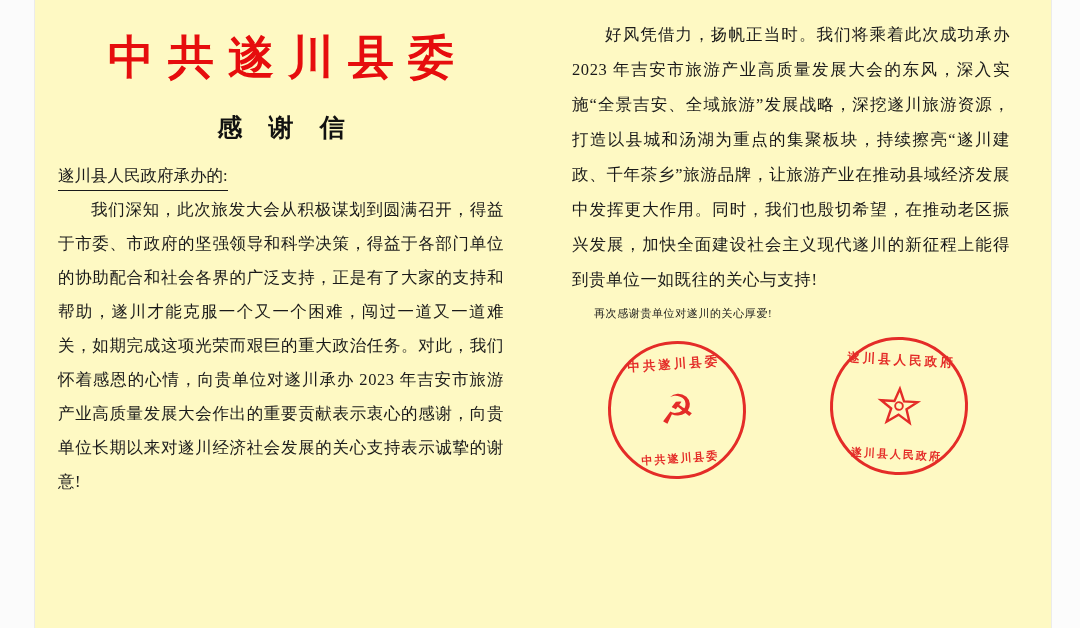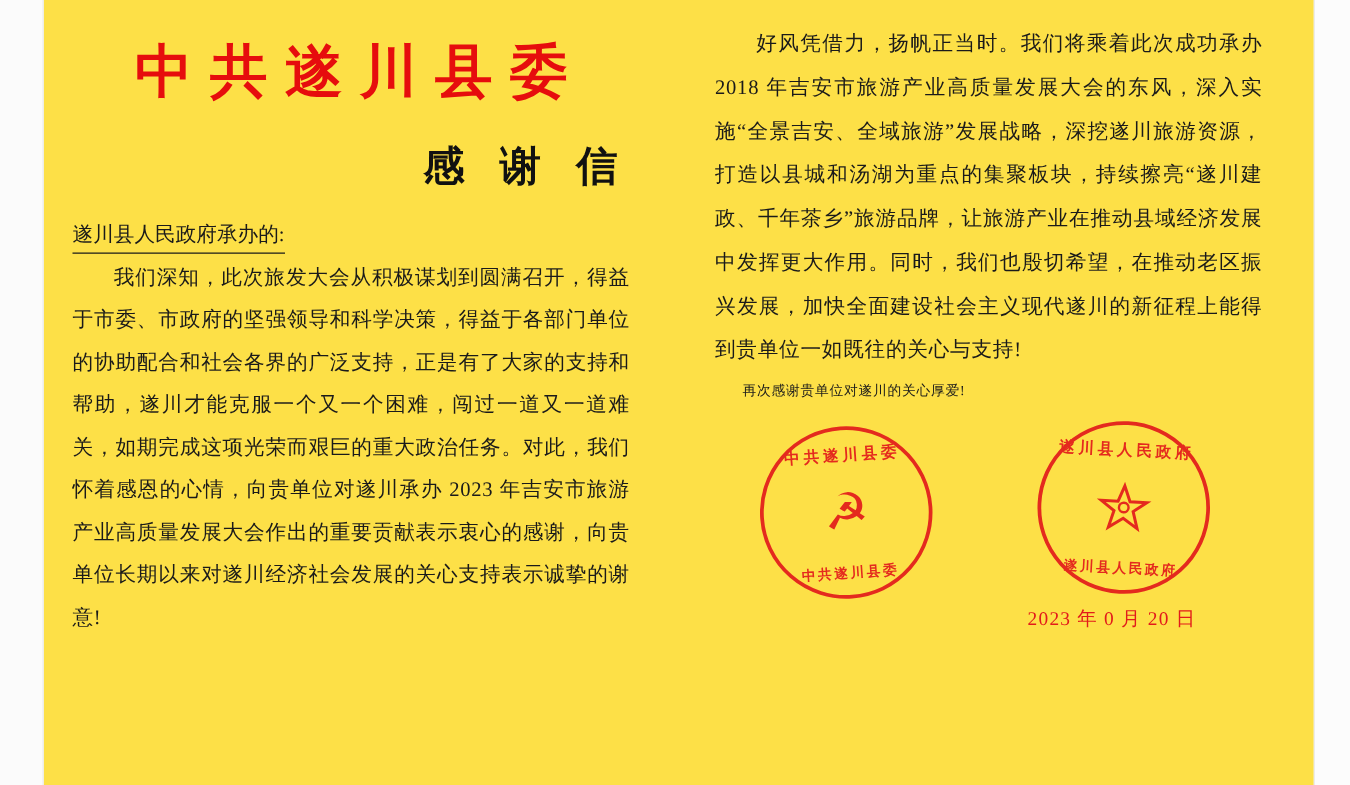--- a/index.html
+++ b/index.html
@@ -12,21 +12,21 @@
     height: 628px;
     font-family: "Liberation Serif", "DejaVu Serif", serif;
     color: #1a1a1a;
     overflow: hidden;
     position: relative;
   }
   .page {
     position: relative;
     width: 1080px;
     height: 628px;
-    background: #fde047;
+    background: #fef9c3;
     box-sizing: border-box;
     display: flex;
   }
   
   .edge-left, .edge-right {
     position: absolute;
     top: 0;
     bottom: 0;
     width: 34px;
     background: #fbfbfb;
@@ -54,23 +54,23 @@
     font-family: "Liberation Serif", "DejaVu Serif", serif;
     font-weight: bold;
     font-size: 46px;
     letter-spacing: 14px;
     text-indent: 14px;
     margin: 14px 0 2px 0;
     line-height: 1.15;
     white-space: nowrap;
   }
   .doc-title {
-    text-align: right;
+    text-align: center;
     font-weight: bold;
-    font-size: 33px;
+    font-size: 25px;
     letter-spacing: 10px;
     text-indent: 10px;
     margin: 26px 0 20px 0;
     color: #111;
   }
   .recipient {
     font-size: 16.5px;
     margin: 0 0 2px 0;
     display: inline-block;
     border-bottom: 1px solid #1a1a1a;
@@ -167,38 +167,37 @@
     <div>
       <span class="recipient">遂川县人民政府承办的:</span>
     </div>
     <div class="body-text">
       <p>我们深知，此次旅发大会从积极谋划到圆满召开，得益于市委、市政府的坚强领导和科学决策，得益于各部门单位的协助配合和社会各界的广泛支持，正是有了大家的支持和帮助，遂川才能克服一个又一个困难，闯过一道又一道难关，如期完成这项光荣而艰巨的重大政治任务。对此，我们怀着感恩的心情，向贵单位对遂川承办 2023 年吉安市旅游产业高质量发展大会作出的重要贡献表示衷心的感谢，向贵单位长期以来对遂川经济社会发展的关心支持表示诚挚的谢意!</p>
     </div>
   </div>
 
   <div class="col col-right">
     <div class="body-text">
-      <p>好风凭借力，扬帆正当时。我们将乘着此次成功承办 2018 年吉安市旅游产业高质量发展大会的东风，深入实施“全景吉安、全域旅游”发展战略，深挖遂川旅游资源，打造以县城和汤湖为重点的集聚板块，持续擦亮“遂川建政、千年茶乡”旅游品牌，让旅游产业在推动县域经济发展中发挥更大作用。同时，我们也殷切希望，在推动老区振兴发展，加快全面建设社会主义现代遂川的新征程上能得到贵单位一如既往的关心与支持!</p>
+      <p>好风凭借力，扬帆正当时。我们将乘着此次成功承办 2023 年吉安市旅游产业高质量发展大会的东风，深入实施“全景吉安、全域旅游”发展战略，深挖遂川旅游资源，打造以县城和汤湖为重点的集聚板块，持续擦亮“遂川建政、千年茶乡”旅游品牌，让旅游产业在推动县域经济发展中发挥更大作用。同时，我们也殷切希望，在推动老区振兴发展，加快全面建设社会主义现代遂川的新征程上能得到贵单位一如既往的关心与支持!</p>
     </div>
     <div class="closing">再次感谢贵单位对遂川的关心厚爱!</div>
 
     <div class="seals">
 
       <div class="seal seal-left">
         <div class="seal-arc-top">中共遂川县委</div>
         <div class="seal-star">☭</div>
         <div class="seal-arc-bottom">中共遂川县委</div>
       </div>
 
       <div class="seal seal-right">
         <div class="seal-arc-top">遂川县人民政府</div>
         <svg class="seal-emblem" viewBox="0 0 48 48">
           <polygon points="24,6 29,19 43,19 32,27 36,41 24,33 12,41 16,27 5,19 19,19" fill="none" stroke="#e21b1b" stroke-width="2.5"></polygon>
           <circle cx="24" cy="24" r="4" fill="none" stroke="#e21b1b" stroke-width="2"></circle>
         </svg>
         <div class="seal-arc-bottom">遂川县人民政府</div>
       </div>
 
-      <div class="seal-date">2023 年 0 月 20 日</div>
     </div>
   </div>
 
 </div>
 
 </body></html>

